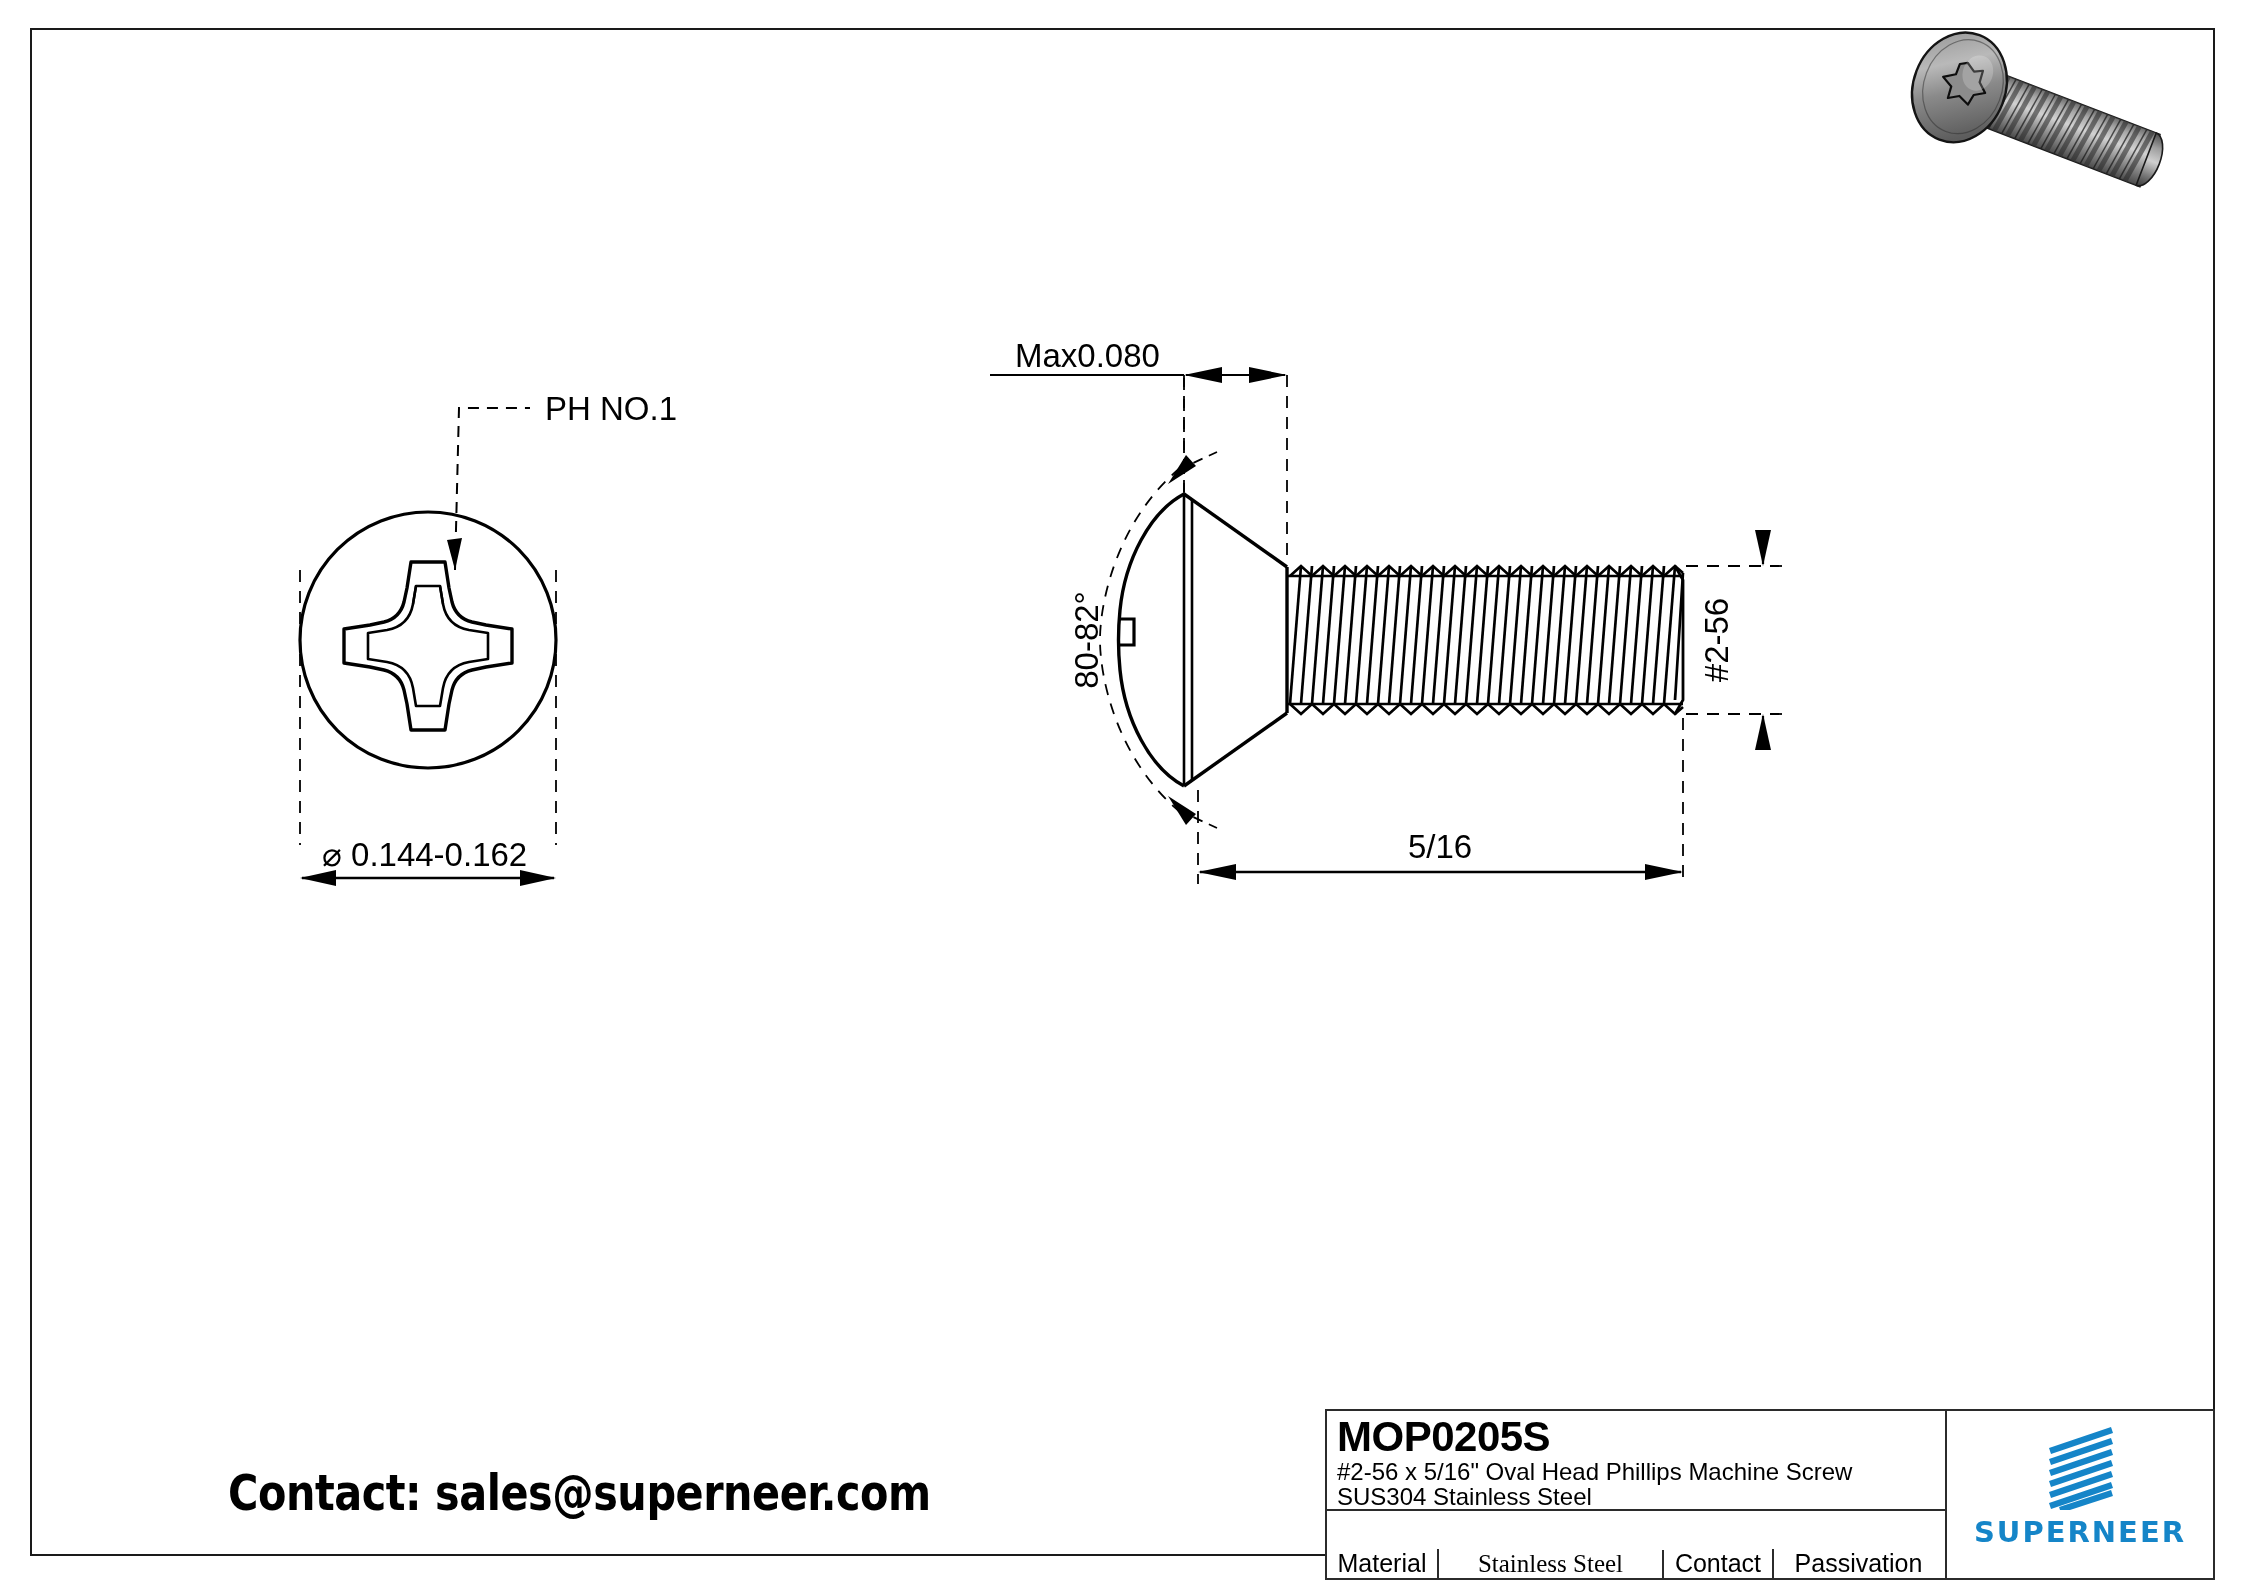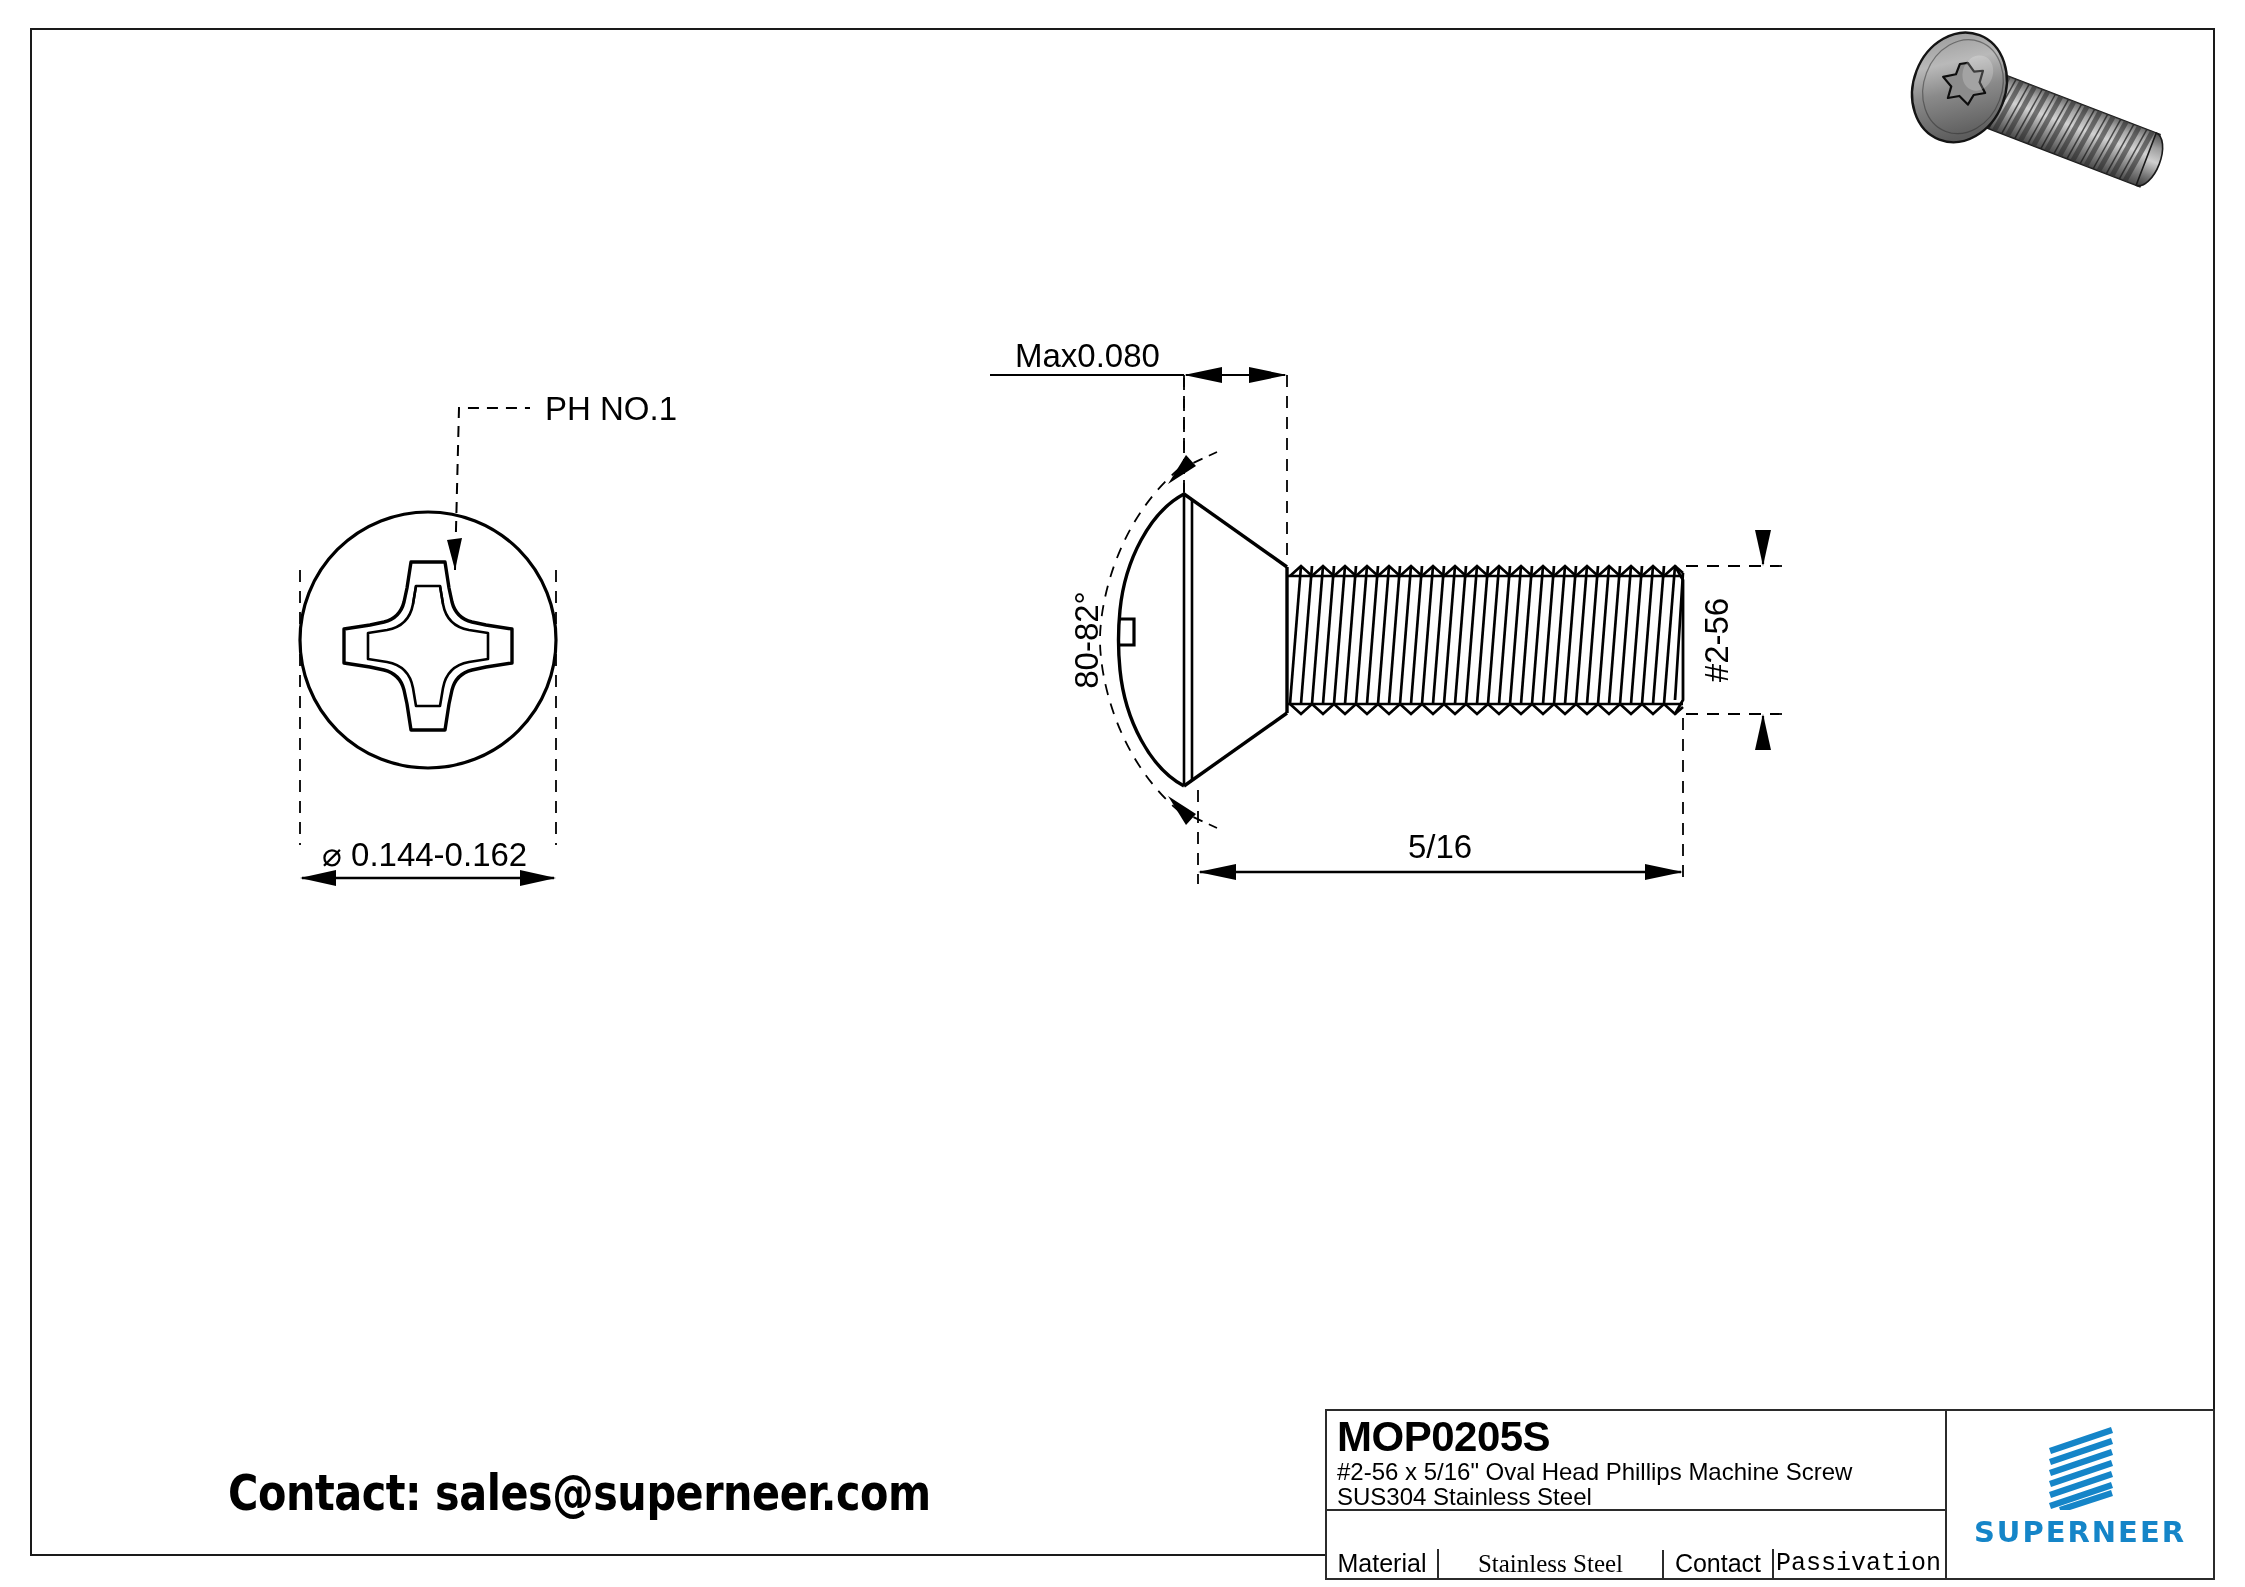--- a/index.html
+++ b/index.html
@@ -97,21 +97,21 @@
   .tb-row:last-child { border-bottom: none; }
   .tb-cell {
     display: flex;
     align-items: center;
     justify-content: center;
     font-size: 25px;
     color: #000;
     border-right: 2px solid #2b2b2b;
     white-space: nowrap;
   }
-  .tb-cell:last-child { border-right: none; font-family: Liberation Mono, monospace; }
+  .tb-cell:last-child { border-right: none; }
   .c-label { width: 112px; }
   .c-value { width: 225px; font-family: Liberation Serif, serif; }
   .c-finlab { width: 110px; }
   .c-finval { width: 169px; }
   .c-web { width: 394px; }
   .link { color: #1a7fd4; }
   #tb-right {
     flex: 1;
     position: relative;
     display: flex;

